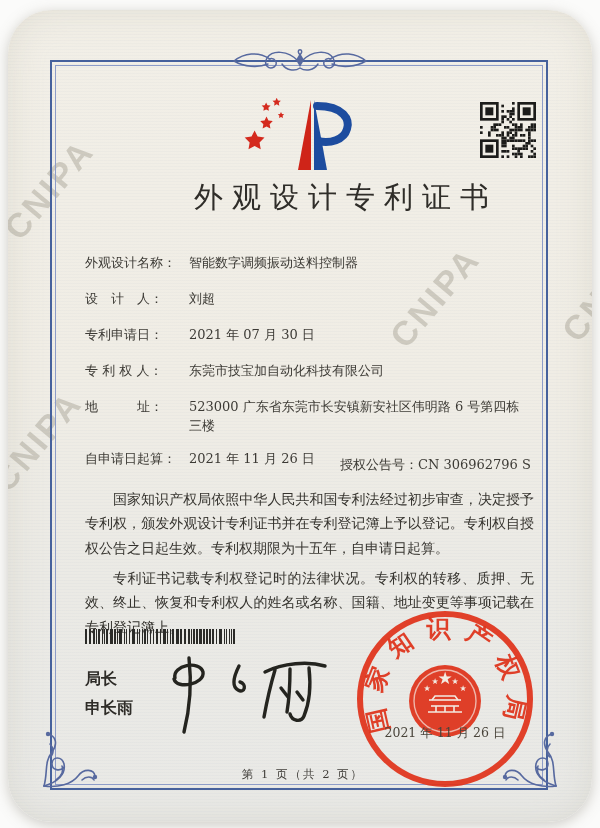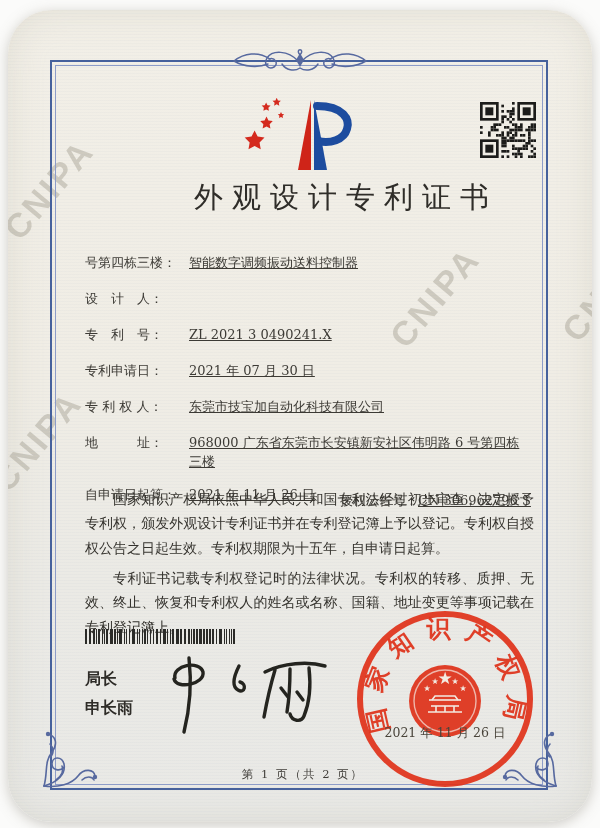--- a/index.html
+++ b/index.html
@@ -45,21 +45,21 @@
   .logo{position:absolute;left:230px;top:84px;width:124px;height:80px;}
   .qr{position:absolute;left:472px;top:92px;width:56px;height:56px;}
   .title{
     position:absolute;left:42px;top:168px;width:592px;margin:0;
     text-align:center;font-size:29px;font-weight:400;
     letter-spacing:9px;color:#2f2d29;
   }
   .fields{position:absolute;left:77px;top:243px;width:452px;font-size:13px;color:#3c3a35;}
   .f-row{display:flex;line-height:19px;margin-bottom:17px;position:relative;}
   .f-label{flex:0 0 104px;}
-  .f-value{flex:1;text-decoration:underline;}
+  .f-value{flex:1;}
   .f-pair2{position:absolute;left:255px;top:6px;display:flex;}
   .f-pair2 .f-label{flex:0 0 78px;}
   .paras{
     position:absolute;left:77px;top:477px;width:449px;
     font-size:14px;line-height:1.74;color:#35332e;text-align:justify;
   }
   .paras p{margin:0 0 6px 0;text-indent:2em;}
   .barcode{position:absolute;left:77px;top:619px;width:156px;height:15px;}
   .sig-labels{
     position:absolute;left:77px;top:654px;
@@ -270,41 +270,38 @@
         <rect x="42.666666666666664" y="5.333333333333333" width="8" height="8" fill="#1c1c1a"></rect>
         <rect x="0" y="37.33333333333333" width="18.666666666666664" height="18.666666666666664" fill="#1c1c1a"></rect>
         <rect x="2.6666666666666665" y="40" width="13.333333333333332" height="13.333333333333332" fill="#f0ede5"></rect>
         <rect x="5.333333333333333" y="42.666666666666664" width="8" height="8" fill="#1c1c1a"></rect>
       </svg>
 
     <h1 class="title">外观设计专利证书</h1>
 
     <div class="fields">
       <div class="f-row">
-        <span class="f-label">号第四栋三楼：</span>
+        <span class="f-label">外观设计名称：</span>
         <span class="f-value">智能数字调频振动送料控制器</span>
       </div>
       <div class="f-row">
         <span class="f-label">设　计　人：</span>
-      </div>
-      <div class="f-row">
-        <span class="f-label">专　利　号：</span>
-        <span class="f-value">ZL 2021 3 0490241.X</span>
+        <span class="f-value">刘超</span>
       </div>
       <div class="f-row">
         <span class="f-label">专利申请日：</span>
         <span class="f-value">2021 年 07 月 30 日</span>
       </div>
       <div class="f-row">
         <span class="f-label">专 利 权 人：</span>
         <span class="f-value">东莞市技宝加自动化科技有限公司</span>
       </div>
       <div class="f-row" style="margin-bottom:14px;">
         <span class="f-label">地　　　址：</span>
-        <span class="f-value" style="max-width:332px;">968000 广东省东莞市长安镇新安社区伟明路 6 号第四栋三楼</span>
+        <span class="f-value" style="max-width:332px;">523000 广东省东莞市长安镇新安社区伟明路 6 号第四栋三楼</span>
       </div>
       <div class="f-row">
         <span class="f-label">自申请日起算：</span>
         <span class="f-value">2021 年 11 月 26 日</span>
         <span class="f-pair2">
           <span class="f-label">授权公告号：</span>
           <span class="f-value">CN 306962796 S</span>
         </span>
       </div>
     </div>

